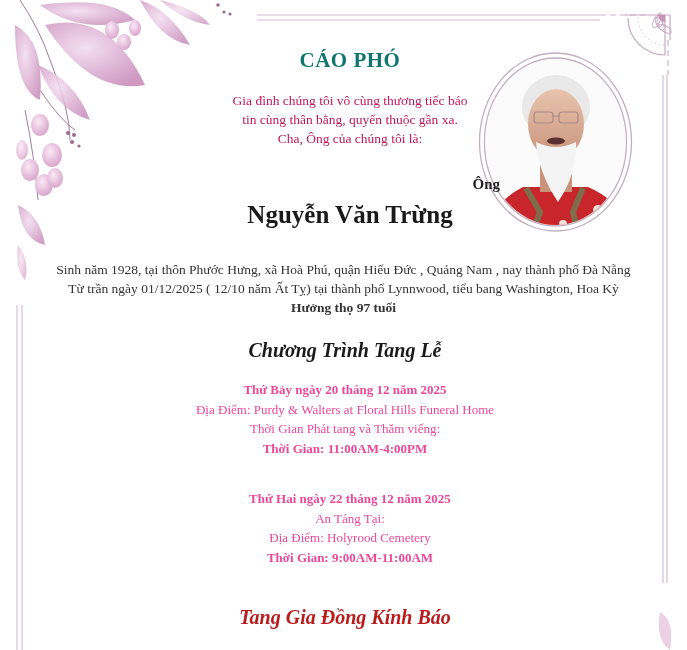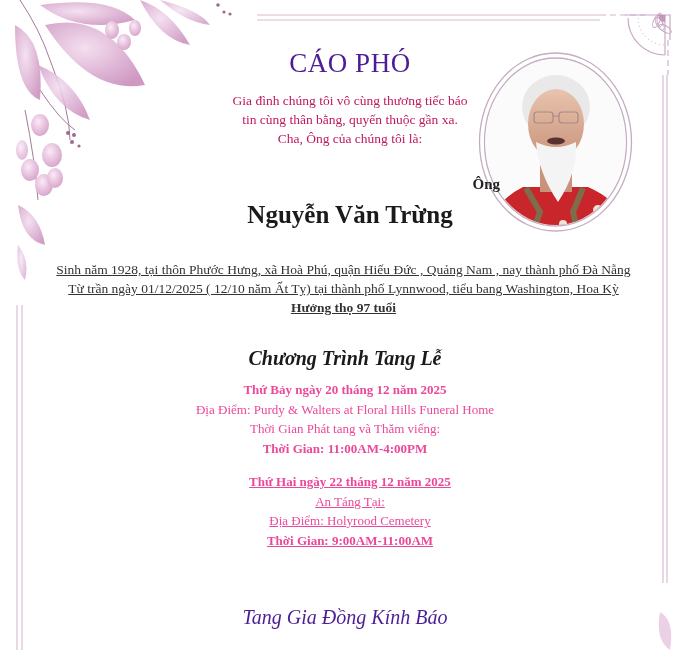--- a/index.html
+++ b/index.html
@@ -7,55 +7,55 @@
     width: 687px; height: 650px; position: relative; overflow: hidden;
     background: #ffffff;
     font-family: "Liberation Serif", "DejaVu Serif", serif;
     color: #2b2b2b;
   }
   .abs { position: absolute; }
   .center { text-align: center; }
 
   .title {
     left: 200px; top: 48px; width: 300px;
-    font-size: 27px; font-weight: normal; letter-spacing: 0.5px; color: #4c1d95;
+    font-size: 21px; font-weight: bold; letter-spacing: 0.5px; color: #0f766e;
   }
   .intro {
     left: 200px; top: 91px; width: 300px;
     font-size: 13.5px; line-height: 19px; color: #be185d;
   }
   .honor {
     left: 200px; top: 176px; width: 300px;
     font-size: 15px; font-weight: bold; color: #222; text-align: right;
   }
   .name {
     left: 180px; top: 201px; width: 340px;
     font-size: 25px; font-weight: bold; color: #1a1a1a;
   }
   .bio {
     left: 0; top: 260px; width: 687px;
-    font-size: 13.5px; line-height: 19px; color: #333; text-decoration: underline;
+    font-size: 13.5px; line-height: 19px; color: #333;
   }
   .bio .age { font-weight: bold; }
 
   .section-title {
     left: 180px; top: 339px; width: 330px;
-    font-size: 20px; font-style: italic; font-weight: bold; color: #1a1a1a; margin-top: 8px;
+    font-size: 20px; font-style: italic; font-weight: bold; color: #1a1a1a;
   }
   .event {
     width: 330px; font-size: 13px; line-height: 19.5px; color: #ec4899;
   }
   .event .date { font-weight: bold; }
   .event .time { font-weight: bold; }
   .event1 { left: 180px; top: 380px; }
-  .event2 { left: 185px; top: 472px; text-decoration: underline; }
+  .event2 { left: 185px; top: 489px; }
 
   .closing {
     left: 180px; top: 606px; width: 330px;
-    font-size: 20px; font-style: italic; font-weight: normal; color: #4c1d95;
+    font-size: 20px; font-style: italic; font-weight: bold; color: #b91c1c;
   }
 
   .photo-frame {
     left: 478px; top: 52px; width: 155px; height: 180px;
   }
 </style>
 </head>
 <body>
 
 <svg class="abs" style="left:0;top:0" width="687" height="650" viewBox="0 0 687 650">

